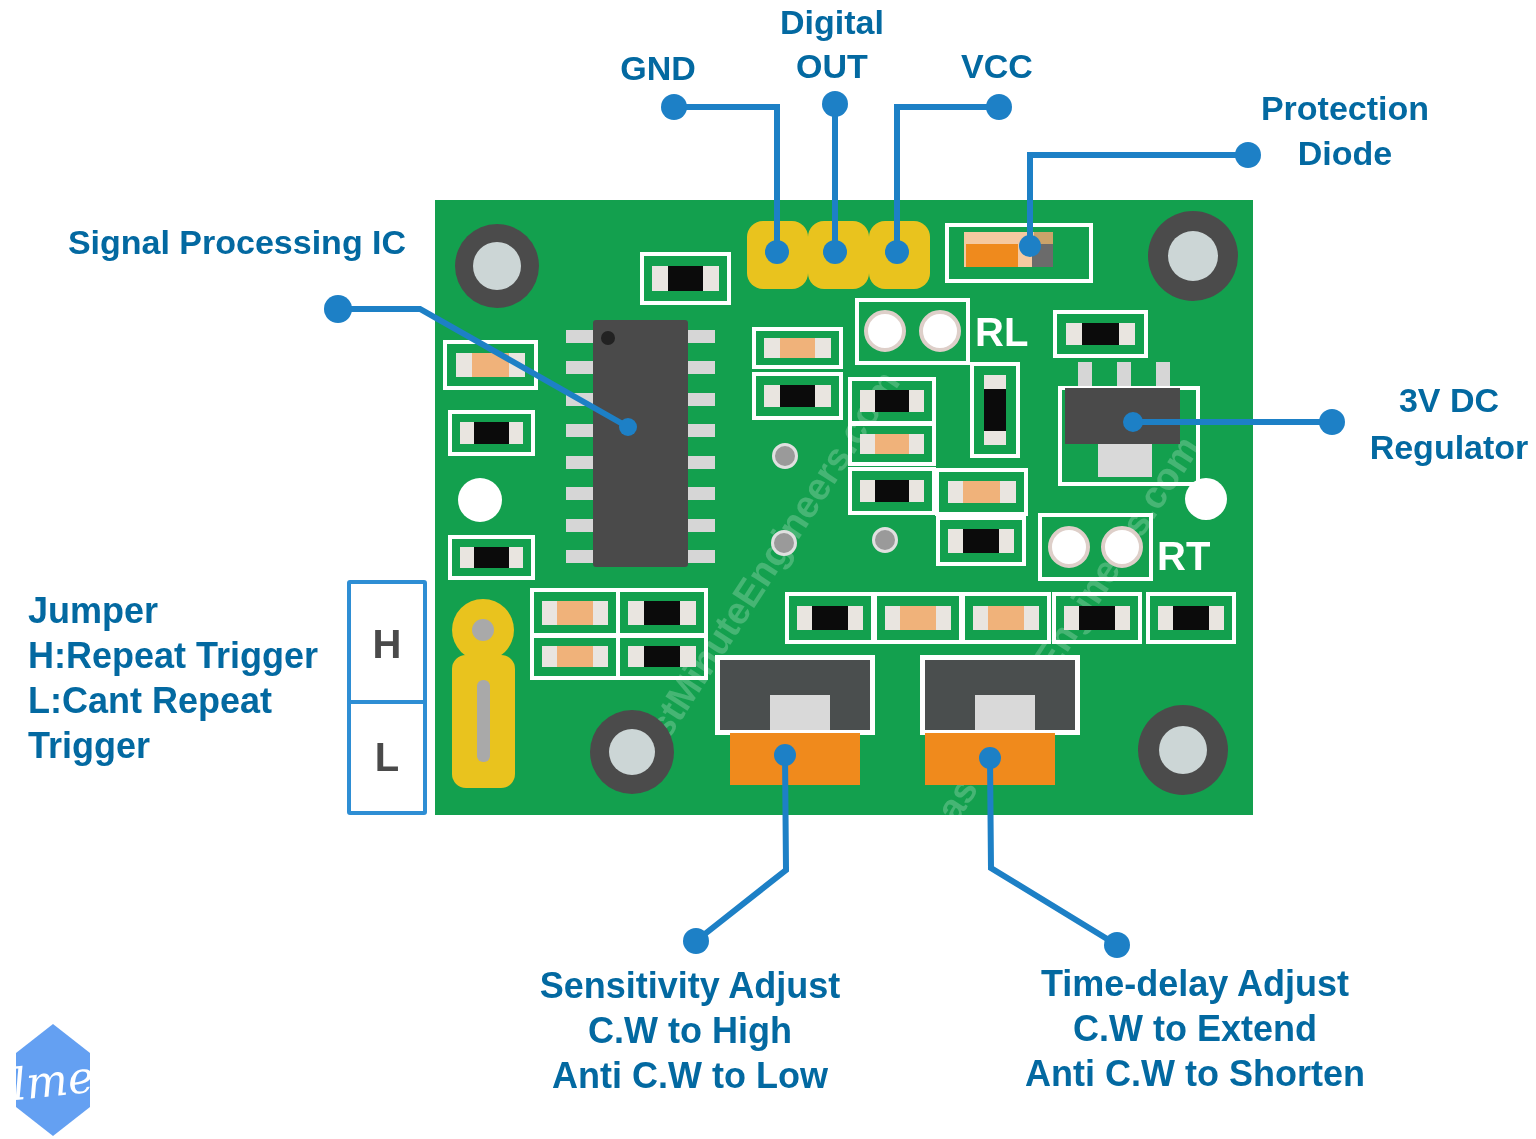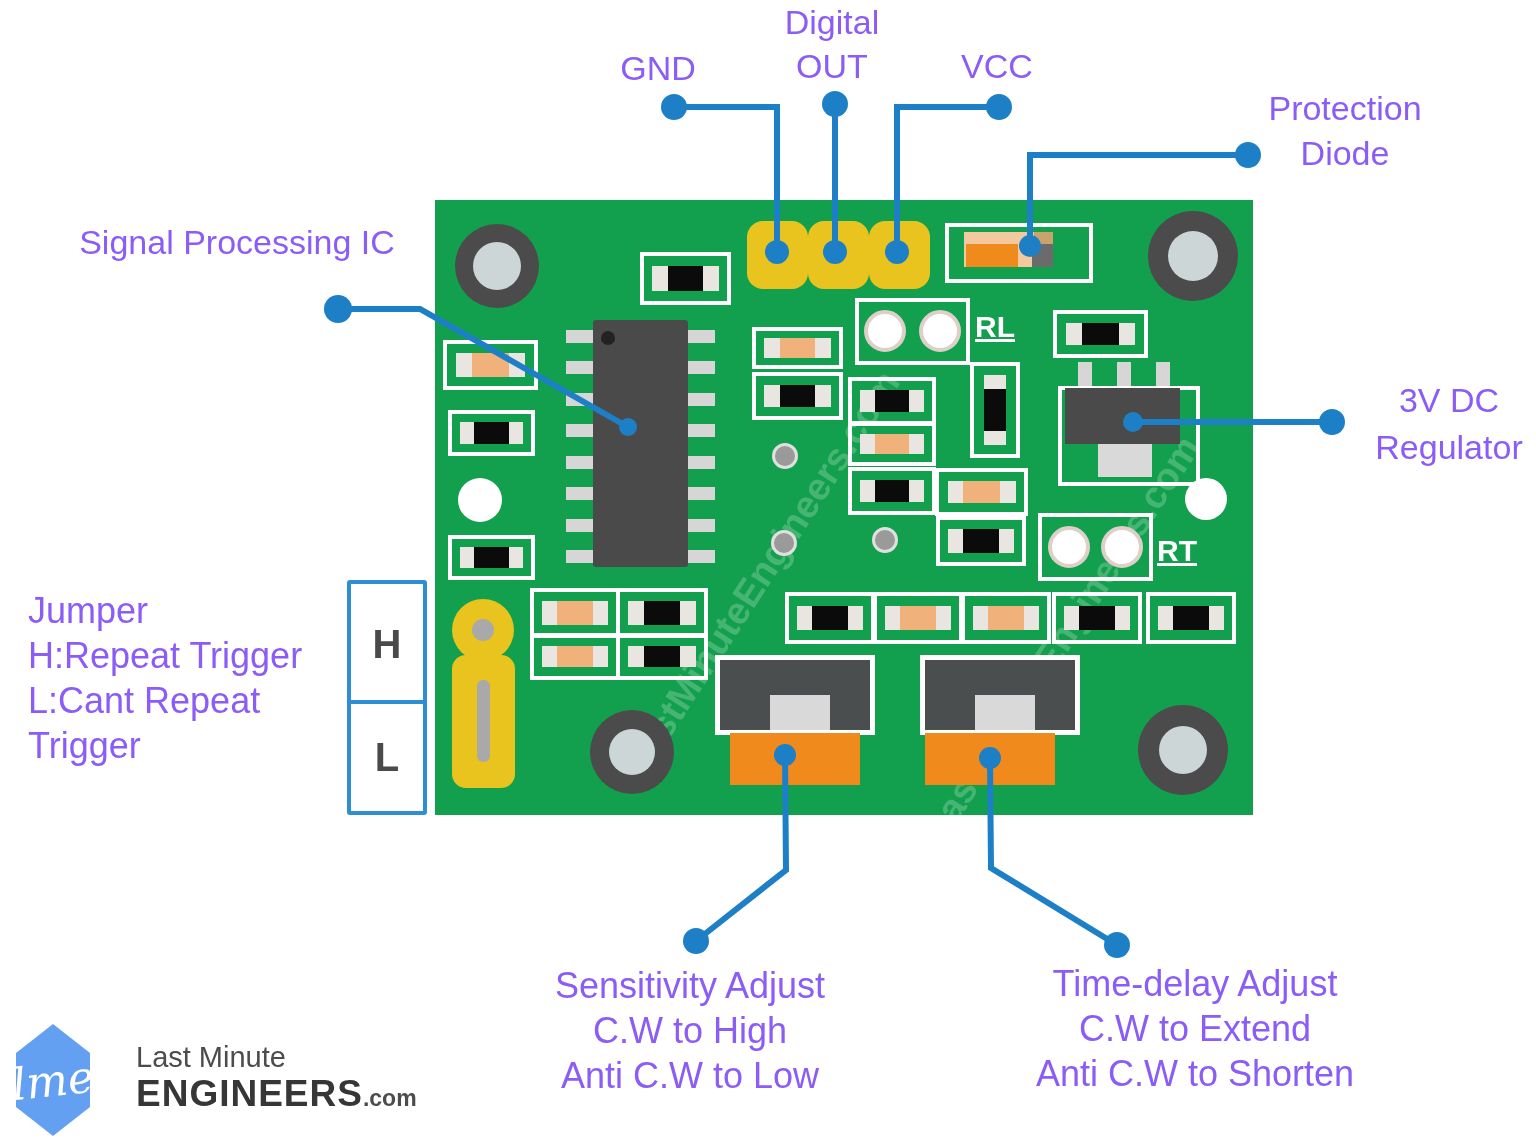--- a/index.html
+++ b/index.html
@@ -21,23 +21,23 @@
   .res .mid{flex:1;}
   .mid-black{background:#0b0b0b}
   .mid-orange{background:#f0b27a}
   .res.vert .body{flex-direction:column;width:52%;height:80%;}
   .res.vert .cap{flex:0 0 20%;}
   
   .pad{position:absolute;width:61px;height:68px;background:#e9c31e;border-radius:16px;}
   .padbox{position:absolute;border:4px solid #fff;}
   .padcirc{position:absolute;width:34px;height:34px;border-radius:50%;background:#fff;border:4px solid #decfc9;}
   .via{position:absolute;width:20px;height:20px;border-radius:50%;background:#9a9a9a;border:3px solid #e0e0e0;}
-  .boardtxt{position:absolute;color:#fff;font-weight:bold;font-size:30px;text-decoration:underline;}
-  
-  .lbl{position:absolute;color:#8b5cf6;font-size:34px;font-weight:400;line-height:45px;z-index:3;}
+  .boardtxt{position:absolute;color:#fff;font-weight:bold;font-size:40px;}
+  
+  .lbl{position:absolute;color:#0369a1;font-size:34px;font-weight:700;line-height:45px;z-index:3;}
   .ctr{text-align:center;}
   
   .hlbox{position:absolute;border:4px solid #2e8ed4;background:#fff;color:#4a4a4a;font-size:40px;font-weight:600;
          display:flex;align-items:center;justify-content:center;z-index:3;border-radius:3px;}
   svg.overlay{position:absolute;left:0;top:0;z-index:2;pointer-events:none;}
   
   .hex{position:absolute;left:16px;top:1024px;width:74px;height:112px;background:#64a0f2;
        clip-path:polygon(50% 0,100% 26%,100% 74%,50% 100%,0 74%,0 26%);display:flex;align-items:center;justify-content:center;z-index:3;}
   .hex span{color:#fff;font-family:"DejaVu Serif", serif;font-style:italic;font-size:44px;transform:rotate(-6deg);}
   .logotxt{position:absolute;left:136px;top:1040px;z-index:3;}
@@ -349,18 +349,14 @@
     <div>C.W to Extend</div>
     <div>Anti C.W to Shorten</div>
   </div>
 
   <div class="hlbox" style="left:347px;top:580px;width:72px;height:120px;">H</div>
   <div class="hlbox" style="left:347px;top:700px;width:72px;height:107px;">L</div>
 
   <div class="hex">
     <span>lme</span>
   </div>
-  <div class="logotxt">
-    <div class="l1">Last Minute</div>
-    <div class="l2"><span>ENGINEERS</span><span class="suffix">.com</span></div>
-  </div>
 
 </div>
 
 </body></html>

